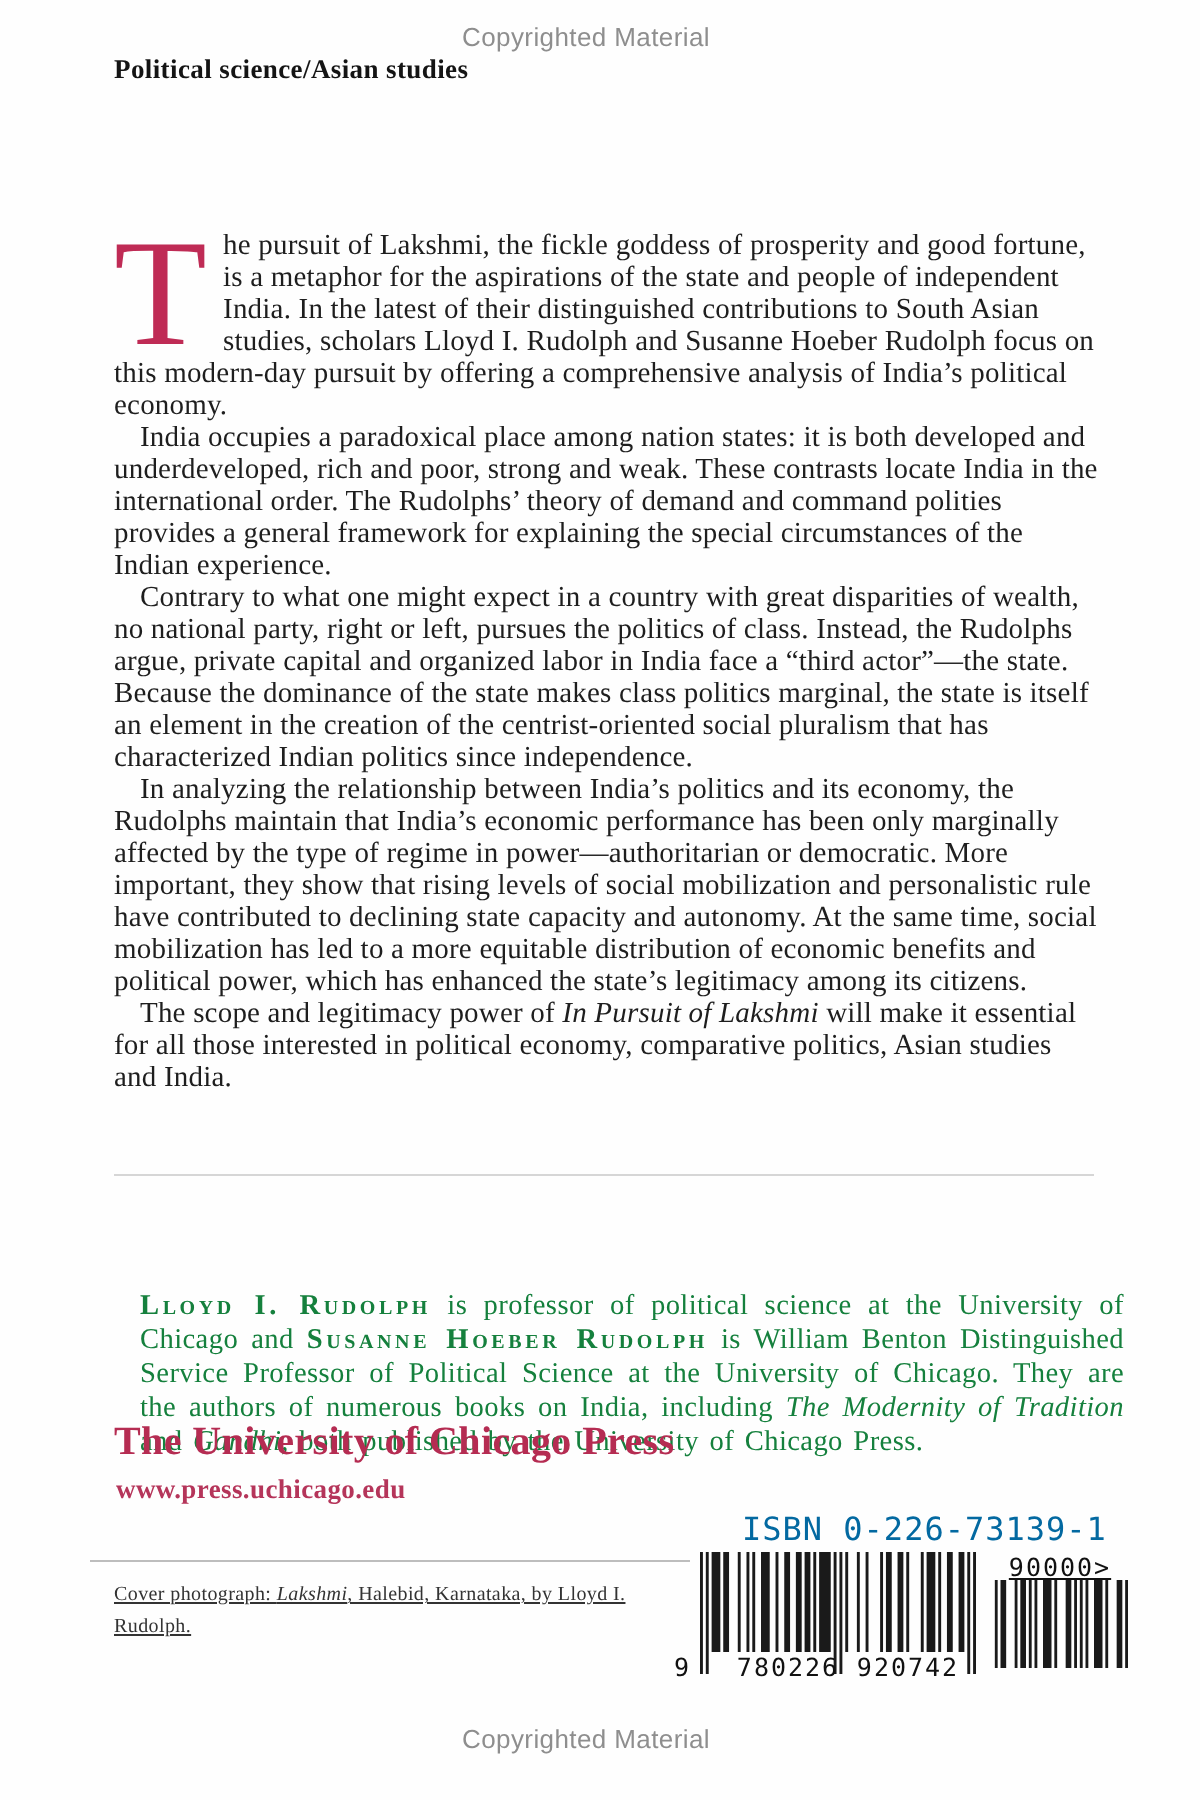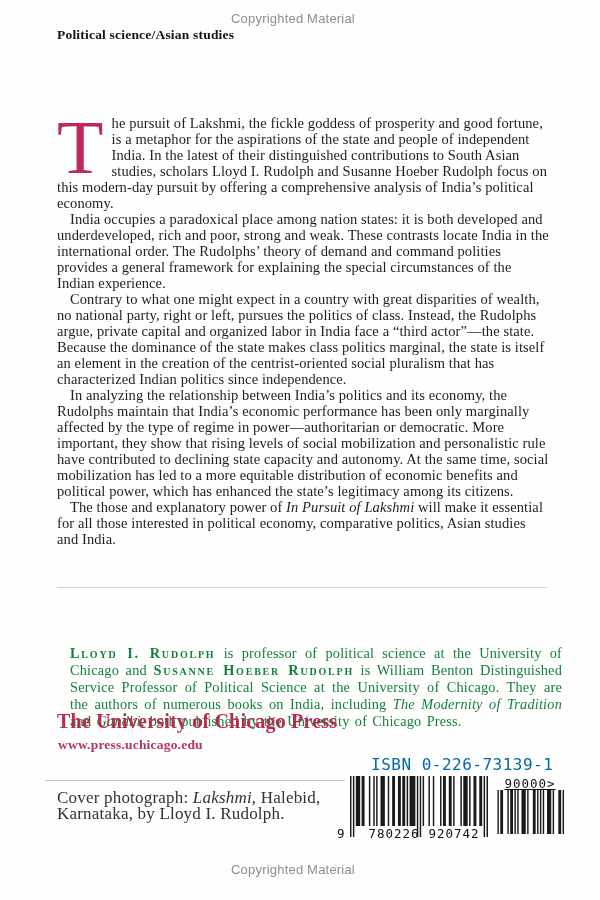--- a/index.html
+++ b/index.html
@@ -108,24 +108,25 @@
     position: absolute;
     left: 45px; top: 780px;
     width: 300px; height: 1px;
     background: #bdbdbd;
   }
 
   .cover-credit {
     position: absolute;
     left: 57px; top: 790px;
     width: 292px;
-    font-size: 17px;
+    font-size: 10px;
     line-height: 16px;
     color: #333333;
     letter-spacing: 0.2px;
+    text-decoration: underline;
   }
 
   .isbn-label {
     position: absolute;
     left: 371px; top: 755px;
     font-family: "DejaVu Sans Mono", "Liberation Mono", monospace;
     font-size: 16px;
     font-weight: 500;
     color: #0369a1;
     letter-spacing: 0.5px;
@@ -177,21 +178,21 @@
 
   <div class="copyright-note copyright-top">Copyrighted Material</div>
 
   <div class="category">Political science/Asian studies</div>
 
   <div class="synopsis">
     <p class="first"><span class="dropcap">T</span><span>he pursuit of Lakshmi, the fickle goddess of prosperity and good fortune, is a metaphor for the aspirations of the state and people of independent India. In the latest of their distinguished contributions to South Asian studies, scholars Lloyd I. Rudolph and Susanne Hoeber Rudolph focus on this modern-day pursuit by offering a comprehensive analysis of India’s political economy.</span></p>
     <p>India occupies a paradoxical place among nation states: it is both developed and underdeveloped, rich and poor, strong and weak. These contrasts locate India in the international order. The Rudolphs’ theory of demand and command polities provides a general framework for explaining the special circumstances of the Indian experience.</p>
     <p>Contrary to what one might expect in a country with great disparities of wealth, no national party, right or left, pursues the politics of class. Instead, the Rudolphs argue, private capital and organized labor in India face a “third actor”—the state. Because the dominance of the state makes class politics marginal, the state is itself an element in the creation of the centrist-oriented social pluralism that has characterized Indian politics since independence.</p>
     <p>In analyzing the relationship between India’s politics and its economy, the Rudolphs maintain that India’s economic performance has been only marginally affected by the type of regime in power—authoritarian or democratic. More important, they show that rising levels of social mobilization and personalistic rule have contributed to declining state capacity and autonomy. At the same time, social mobilization has led to a more equitable distribution of economic benefits and political power, which has enhanced the state’s legitimacy among its citizens.</p>
-    <p><span>The those and explanatory power of </span><span class="italic">In Pursuit of Lakshmi</span><span> will make it essential for all those interested in political economy, comparative politics, Asian studies and India.</span></p>
+    <p><span>The scope and legitimacy power of </span><span class="italic">In Pursuit of Lakshmi</span><span> will make it essential for all those interested in political economy, comparative politics, Asian studies and India.</span></p>
   </div>
 
   <div class="rule-bio"></div>
 
   <p class="author-bio"><span class="sc">Lloyd I. Rudolph</span><span> is professor of political science at the University of Chicago and </span><span class="sc">Susanne Hoeber Rudolph</span><span> is William Benton Distinguished Service Professor of Political Science at the University of Chicago. They are the authors of numerous books on India, including </span><span class="italic">The Modernity of Tradition</span><span> and </span><span class="italic">Gandhi</span><span>, both published by the University of Chicago Press.</span></p>
 
   <div class="publisher-name">The University of Chicago Press</div>
 
   <div class="publisher-url">www.press.uchicago.edu</div>
 

